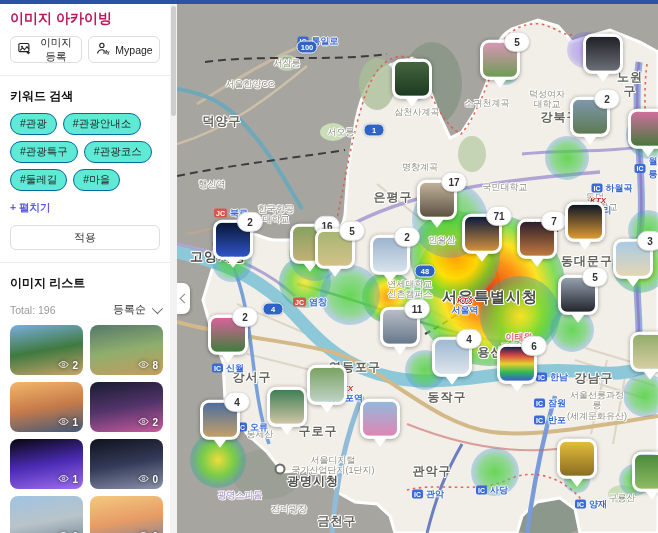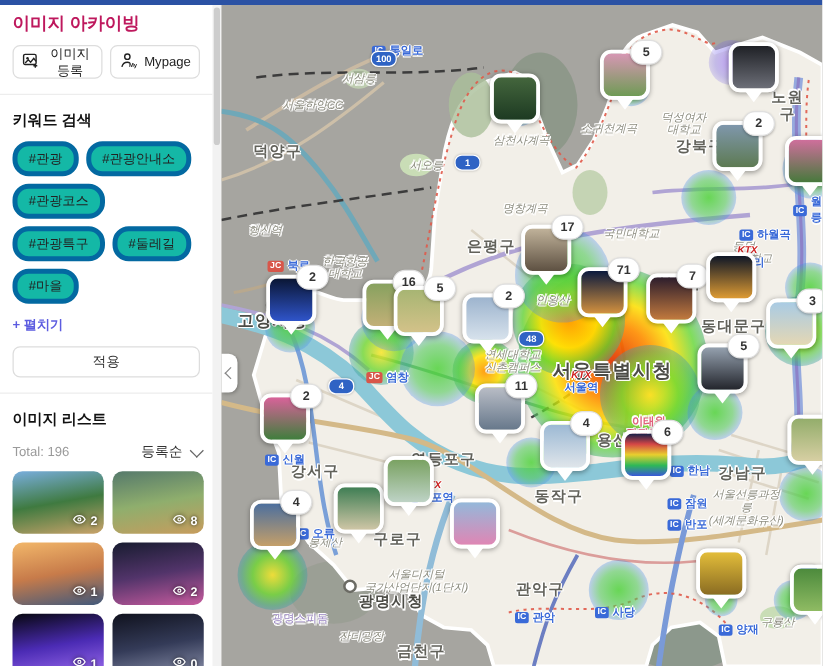--- a/index.html
+++ b/index.html
@@ -10,21 +10,21 @@
   
   .sidebar{position:absolute;left:0;top:4px;width:170px;height:529px;background:#fff;z-index:40;}
   .side-title{font-size:14px;font-weight:700;color:#be185d;padding:6px 10px 8px;}
   .btn-row{display:flex;gap:6px;padding:0 10px;}
   .side-btn{flex:1;height:27px;border:1px solid #ddd;border-radius:6px;background:#fff;
     display:flex;align-items:center;justify-content:center;gap:5px;font-size:10.5px;color:#222;cursor:pointer;}
   .side-btn svg{width:15px;height:15px;}
   .divider{border-bottom:1px solid #ededed;margin:12px 0 0 0;}
   .sec-title{font-size:12px;font-weight:700;color:#111;padding:12px 10px 8px;}
   .tags{display:flex;flex-wrap:wrap;gap:6px;padding:0 10px;}
-  .pill{border:4px solid #0369a1;border-radius:13px;padding:3px 9px;font-size:10.5px;color:#222;background:#14b8a6;cursor:pointer;}
+  .pill{border:1px solid #0369a1;border-radius:13px;padding:3px 9px;font-size:10.5px;color:#222;background:#5eead4;cursor:pointer;}
   .expand{padding:10px 10px 0;font-size:10.5px;font-weight:700;cursor:pointer;}
   .apply{margin:10px 10px 0;width:150px;height:25px;border:1px solid #ddd;border-radius:6px;
     background:#fff;font-size:11px;color:#333;display:flex;align-items:center;justify-content:center;cursor:pointer;}
   .list-head{display:flex;justify-content:space-between;align-items:center;padding:2px 10px 8px;}
   .total{font-size:10.5px;color:#9a9a9a;text-align:center;}
   .sort{font-size:11px;color:#333;display:flex;align-items:center;gap:6px;cursor:pointer;}
   .chev{width:7px;height:7px;border-right:1.5px solid #666;border-bottom:1.5px solid #666;
     transform:rotate(45deg) translateY(-2px);display:inline-block;}
   .thumb-grid{display:grid;grid-template-columns:73px 73px;gap:7px;padding:0 10px;}
   .thumb{position:relative;width:73px;height:50px;border-radius:8px;overflow:hidden;cursor:pointer;}
@@ -34,21 +34,21 @@
   .side-scroll{position:absolute;left:170px;top:4px;width:7px;height:529px;background:#f2f2f2;z-index:41;}
   .side-scroll .thumbbar{position:absolute;left:1px;top:2px;width:5px;height:110px;background:#cdcdcd;border-radius:3px;}
   
   .map{position:absolute;left:177px;top:4px;width:481px;height:529px;overflow:hidden;background:#a6a5a0;}
   .map svg.base{position:absolute;left:0;top:0;}
   .heat{position:absolute;transform:translate(-50%,-50%);border-radius:50%;pointer-events:none;}
   .maplabel{position:absolute;transform:translate(-50%,-50%);white-space:pre-line;text-align:center;line-height:1.15;
     color:#62625b;text-shadow:0 1px 0 #fff,1px 0 0 #fff,-1px 0 0 #fff,0 -1px 0 #fff,1px 1px 0 #fff,-1px -1px 0 #fff;}
   .lab-district{font-weight:700;letter-spacing:1px;}
   .lab-city{font-weight:700;letter-spacing:1px;color:#4c4c46;}
-  .lab-place{color:#8d8d80;font-size:9px;font-style:italic;}
+  .lab-place{color:#8d8d80;font-size:9px;}
   .lab-pink{color:#e0607a;font-size:9px;font-weight:700;}
   .lab-purple{color:#9a86c2;font-size:9px;}
   .citydot{position:absolute;width:7px;height:7px;border:2px solid #6b6b64;border-radius:50%;background:#fff;transform:translate(-50%,-50%);}
   .icwrap{position:absolute;transform:translate(-50%,-50%);display:flex;align-items:center;gap:3px;}
   .icbox{font-size:7px;font-weight:700;color:#fff;background:#3a6ad8;border-radius:2px;padding:1px 2px;line-height:1;}
   .icbox.jc{background:#d8564a;}
   .iclabel{font-size:9px;font-weight:700;color:#3a6ad8;
     text-shadow:0 1px 0 #fff,1px 0 0 #fff,-1px 0 0 #fff,0 -1px 0 #fff;}
   .shield{position:absolute;transform:translate(-50%,-50%);min-width:15px;height:11px;background:#2f63c4;
     border:1.5px solid #fff;border-radius:6px;color:#fff;font-size:7.5px;font-weight:700;
@@ -100,22 +100,22 @@
         </span>
         <span>Mypage</span>
       </button>
     </div>
     <div class="divider"></div>
 
     <div class="sec-title">키워드 검색</div>
     <div class="tags">
         <div class="pill">#관광</div>
         <div class="pill">#관광안내소</div>
+        <div class="pill">#관광특구</div>
         <div class="pill">#관광코스</div>
-        <div class="pill">#관광특구</div>
         <div class="pill">#둘레길</div>
         <div class="pill">#마을</div>
       </div>
     <div class="expand" style="color: rgb(92, 92, 224);">+ 펼치기</div>
     <button class="apply">적용</button>
     <div class="divider"></div>
 
     <div class="sec-title">이미지 리스트</div>
     <div class="list-head">
       <span class="total">Total: 196</span>

